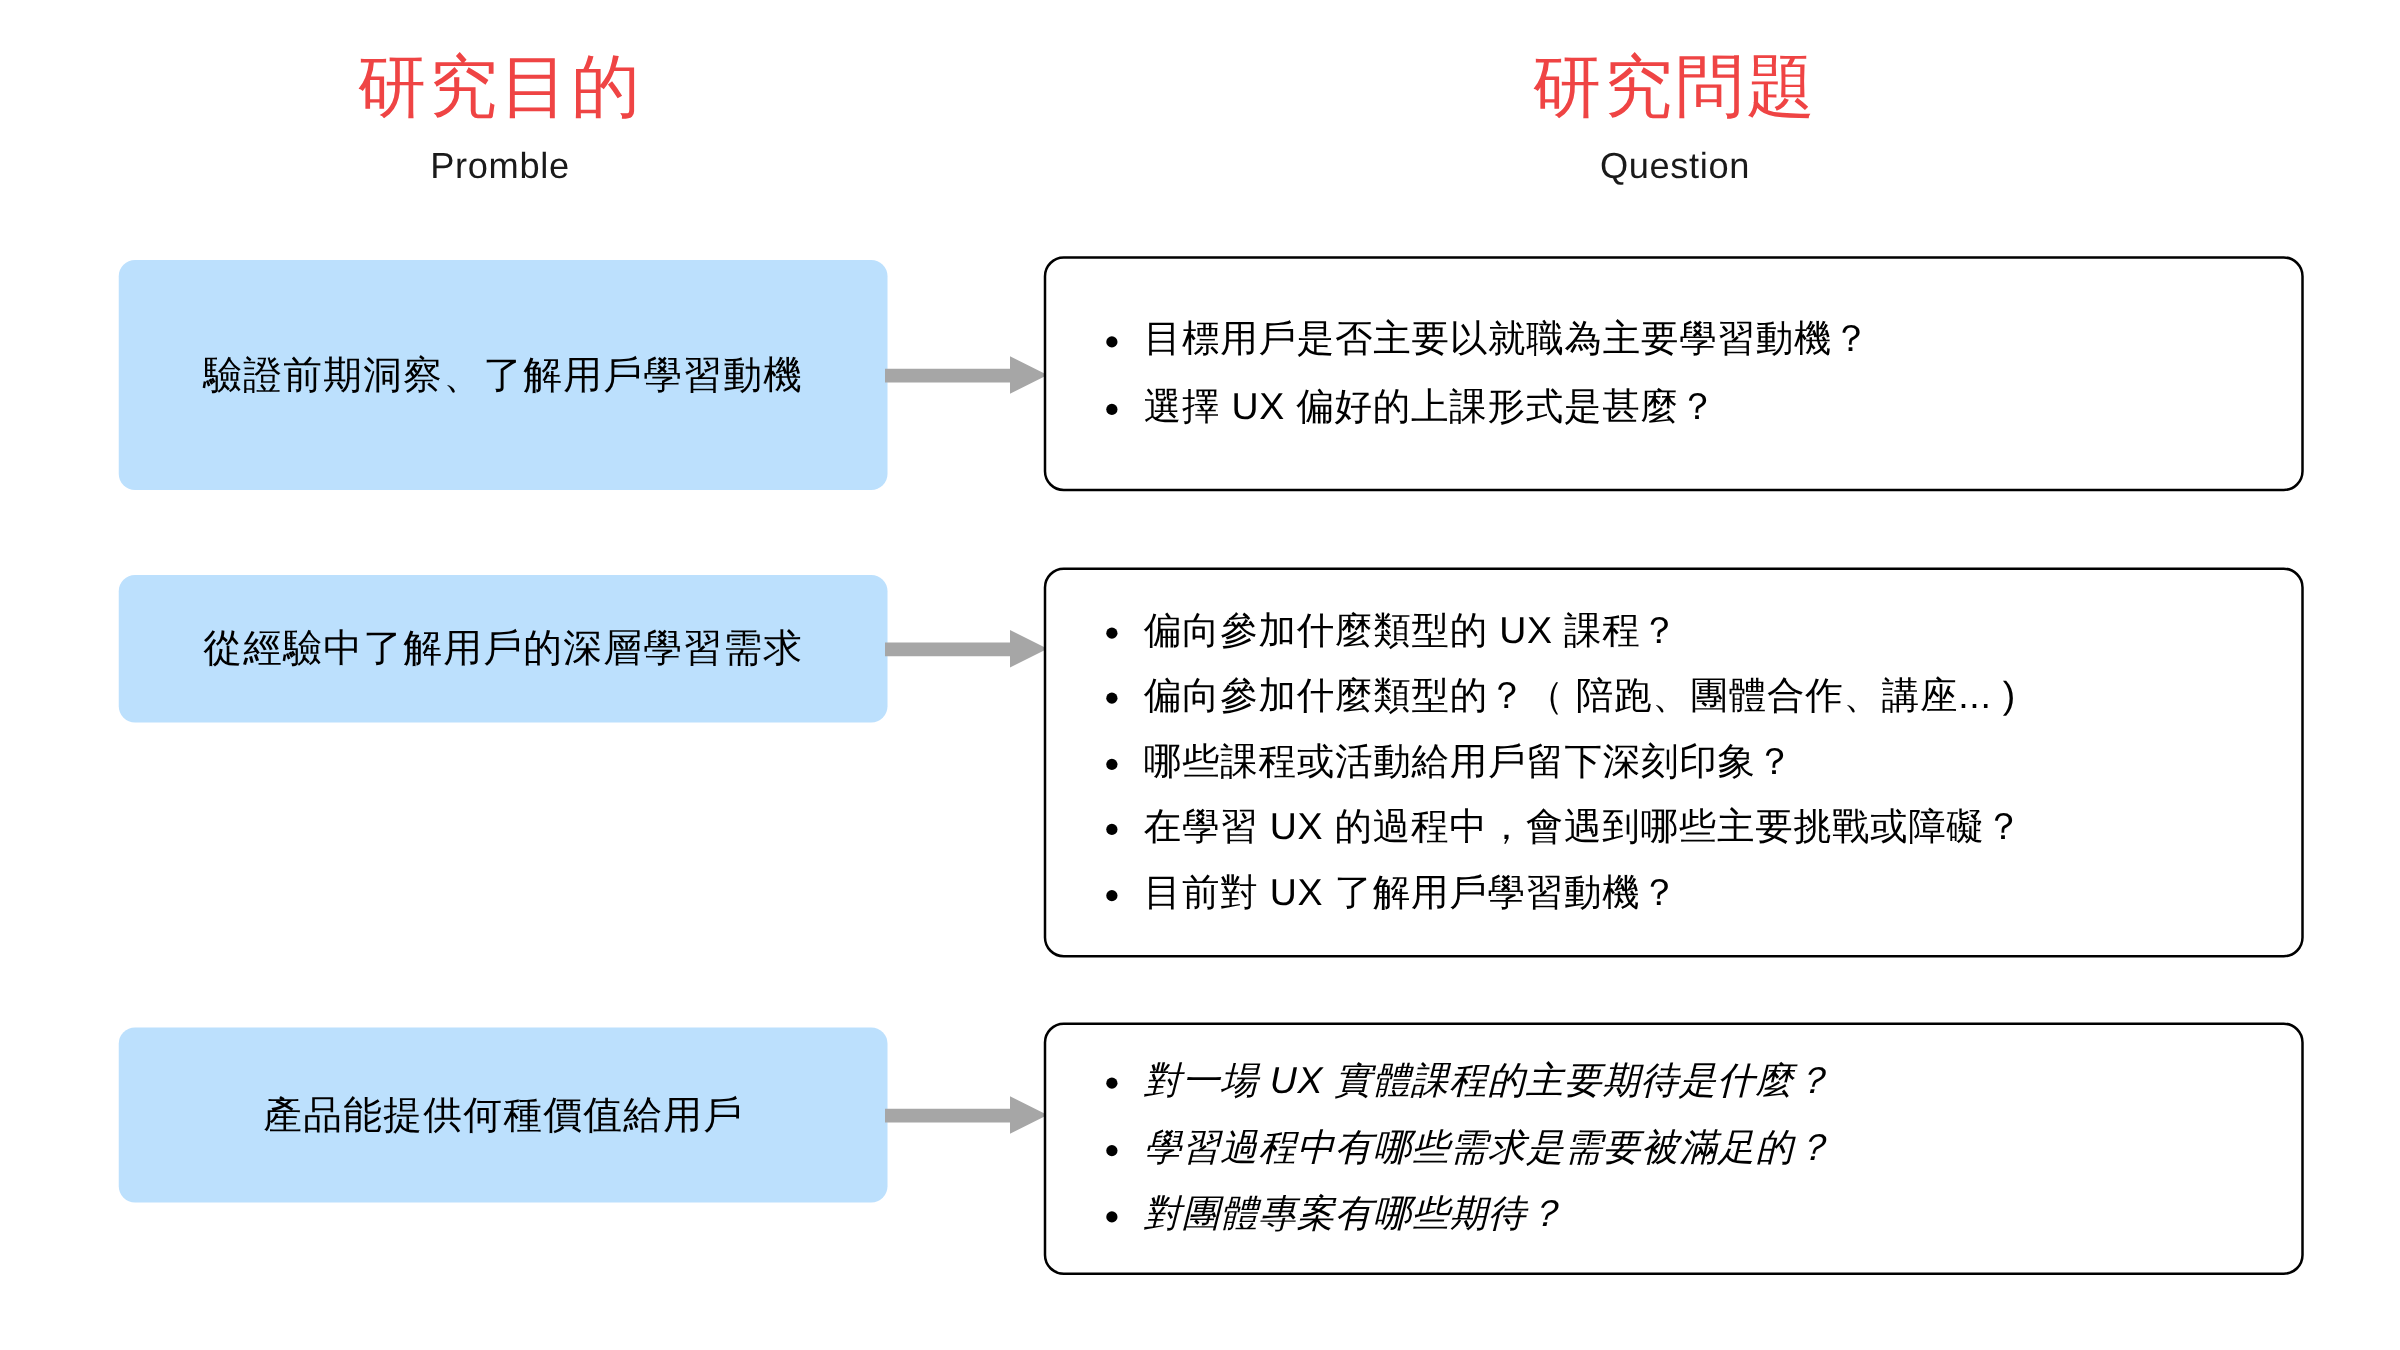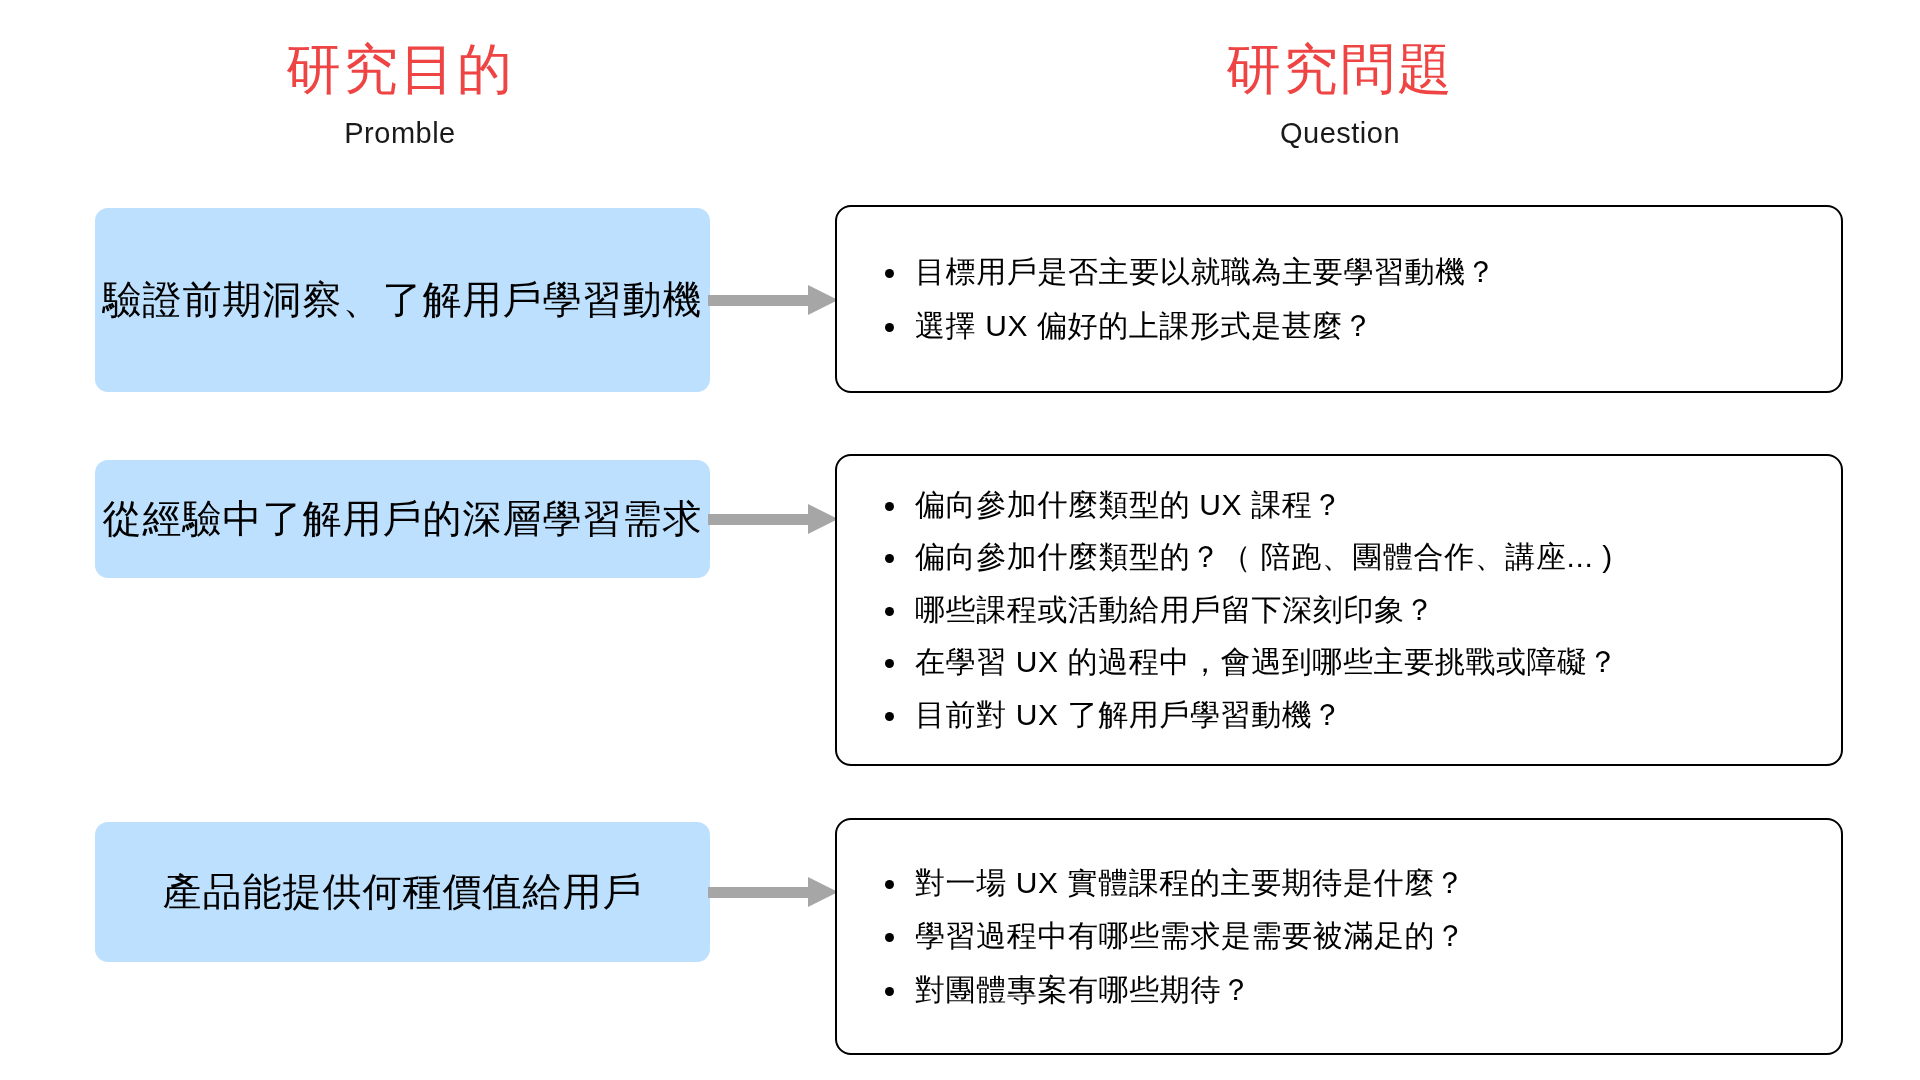--- a/index.html
+++ b/index.html
@@ -67,21 +67,21 @@
     width: 615px;
     background: #BCE0FD;
     border-radius: 13px;
     display: flex;
     align-items: center;
     justify-content: center;
     box-sizing: border-box;
     padding: 0 16px;
   }
   .purpose-box .purpose-text {
-    font-size: 39px;
+    font-size: 31px;
     font-weight: 400;
     letter-spacing: 1px;
     line-height: 1.35;
     color: #000000;
     text-align: center;
     white-space: nowrap;
   }
   #row-1 .purpose-box { top: 12px;  height: 184px; }
   #row-2 .purpose-box { top: 12px;  height: 118px; }
   #row-3 .purpose-box { top: 12px;  height: 140px; }
@@ -124,21 +124,21 @@
     background: #ffffff;
     border: 2.5px solid #000000;
     border-radius: 16px;
     display: flex;
     flex-direction: column;
     justify-content: center;
     padding: 14px 30px 14px 42px;
   }
   #row-1 .question-box { top: 9px;  height: 188px; }
   #row-2 .question-box { top: 6px;  height: 312px; }
-  #row-3 .question-box { top: 8px;  height: 237px; }
+  #row-3 .question-box { top: 8px;  height: 202px; font-style: italic; }
 
   .q-list {
     list-style: none;
     margin: 0;
     padding: 0;
   }
   .q-item {
     position: relative;
     padding-left: 36px;
     font-size: 30px;

